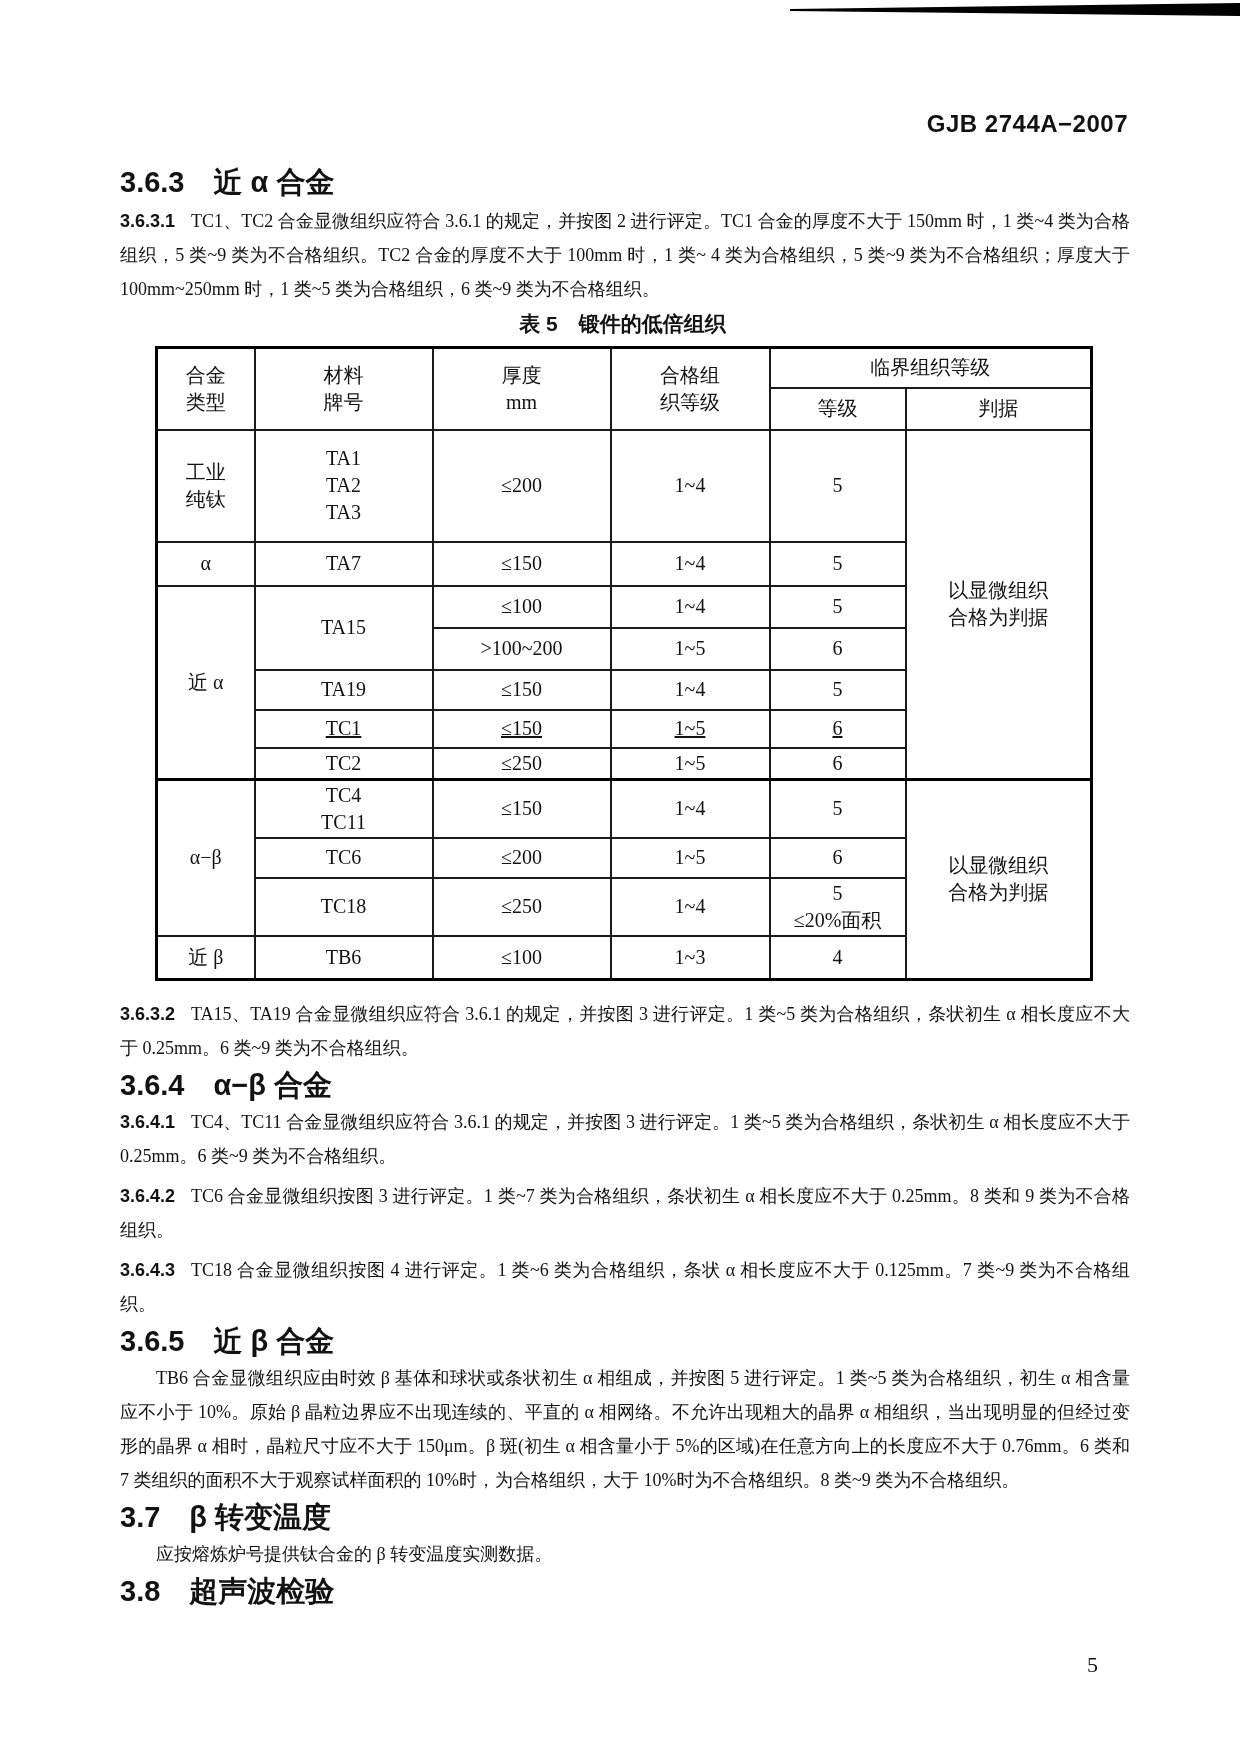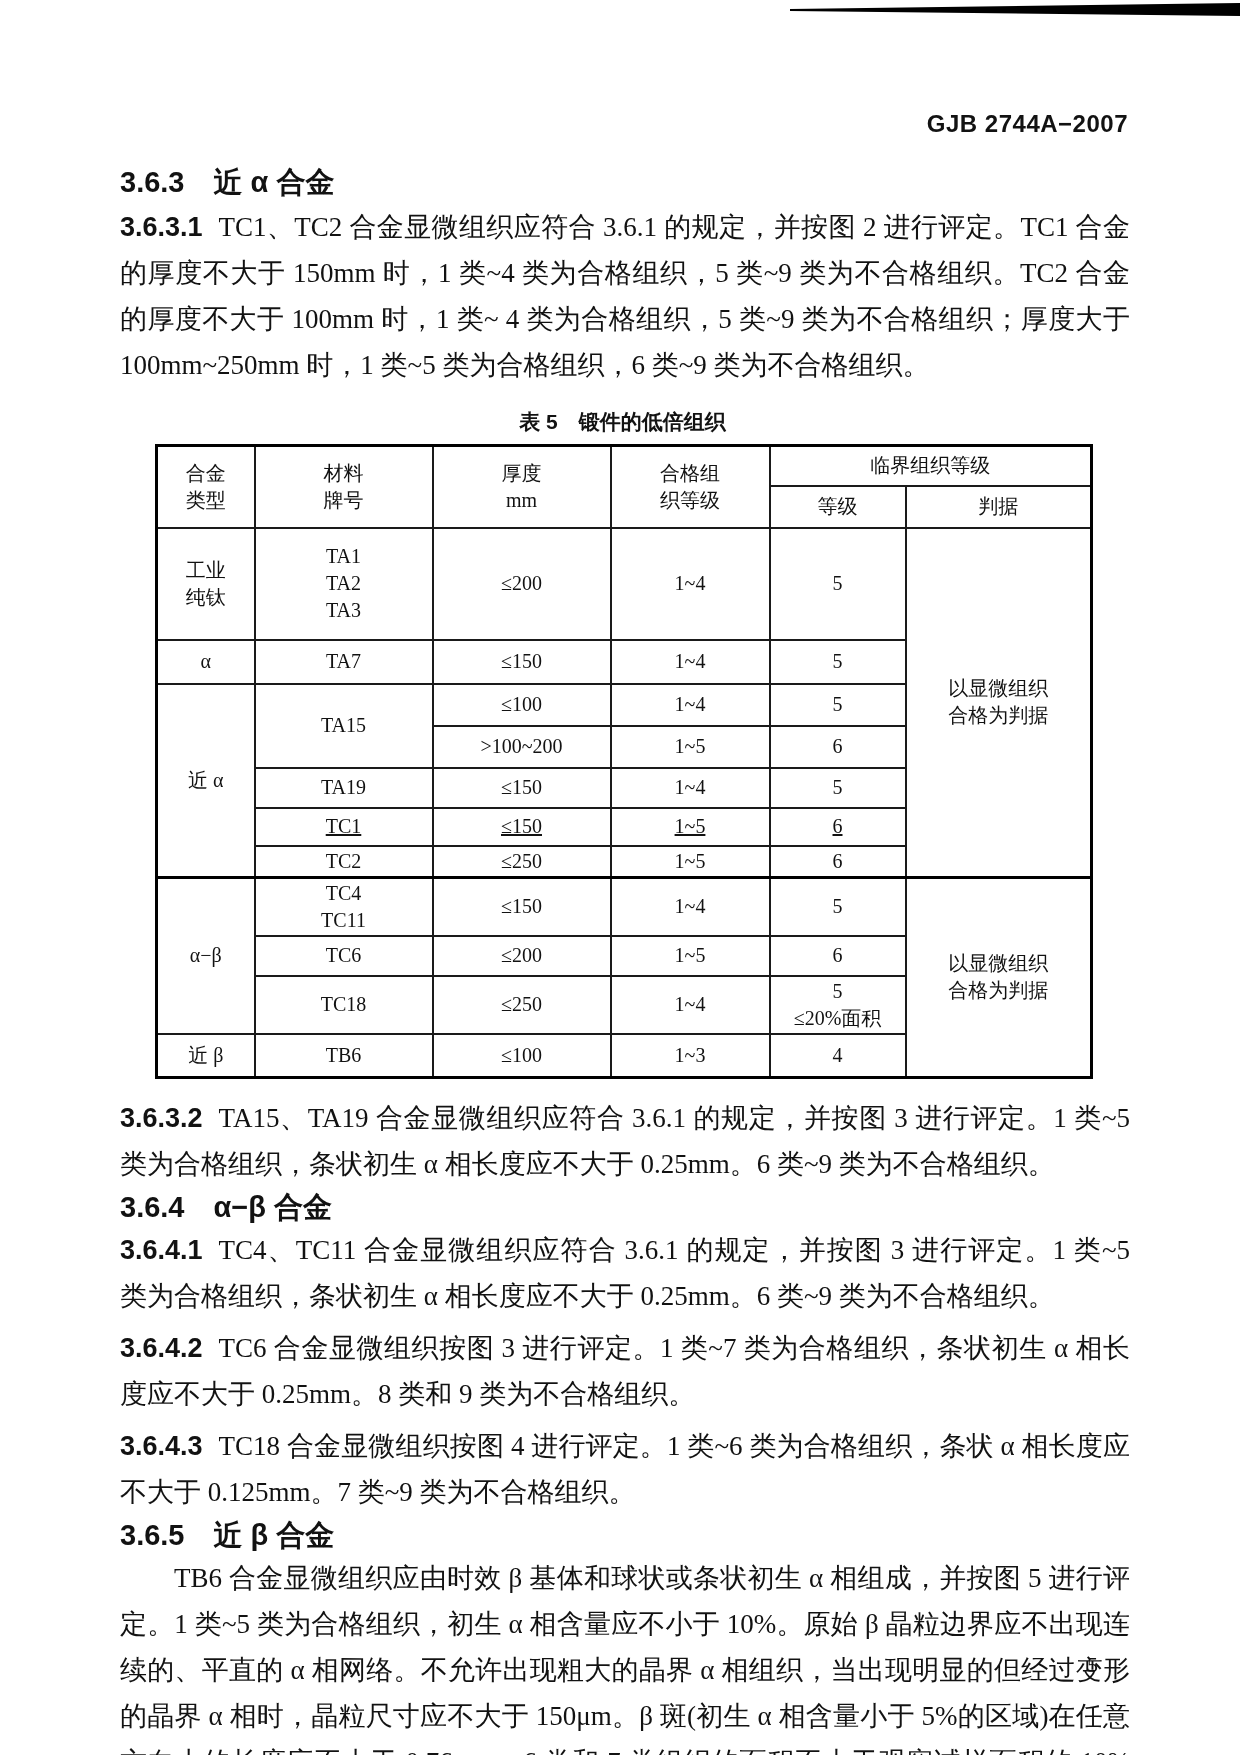--- a/index.html
+++ b/index.html
@@ -13,33 +13,33 @@
     position:absolute;top:110px;right:112px;
     font-family:"Liberation Sans","DejaVu Sans",sans-serif;
     font-weight:bold;font-size:24px;letter-spacing:0.5px;
   }
   .content{position:absolute;left:120px;top:162px;width:1010px;}
   .hd{
     font-family:"Liberation Sans","DejaVu Sans",sans-serif;
     font-weight:bold;font-size:29px;line-height:28px;margin:6px 0 0 0;
   }
   .para{
-    font-size:27px;line-height:46px;text-align:justify;
+    font-size:18px;line-height:34px;text-align:justify;
     margin:6px 0 0 0;
   }
   .para .cnum{
     font-family:"Liberation Sans","DejaVu Sans",sans-serif;
     font-weight:bold;margin-right:16px;
   }
   .para.indent{text-indent:2em;}
   .mt8{margin-top:8px;} .mt16{margin-top:16px;}
   .tcaption{
     font-family:"Liberation Sans","DejaVu Sans",sans-serif;
     font-weight:bold;font-size:21px;text-align:center;
-    width:935px;margin:20px 0 0 35px;
+    width:935px;margin:4px 0 0 35px;
   }
   table.t5{
     border-collapse:collapse;table-layout:fixed;
     width:935px;margin:8px 0 0 35px;
     font-size:20px;border:3px solid #000;
   }
   table.t5 td{
     border:2px solid #1a1a1a;text-align:center;vertical-align:middle;
     white-space:pre-line;padding:1px 4px;line-height:27px;
   }

